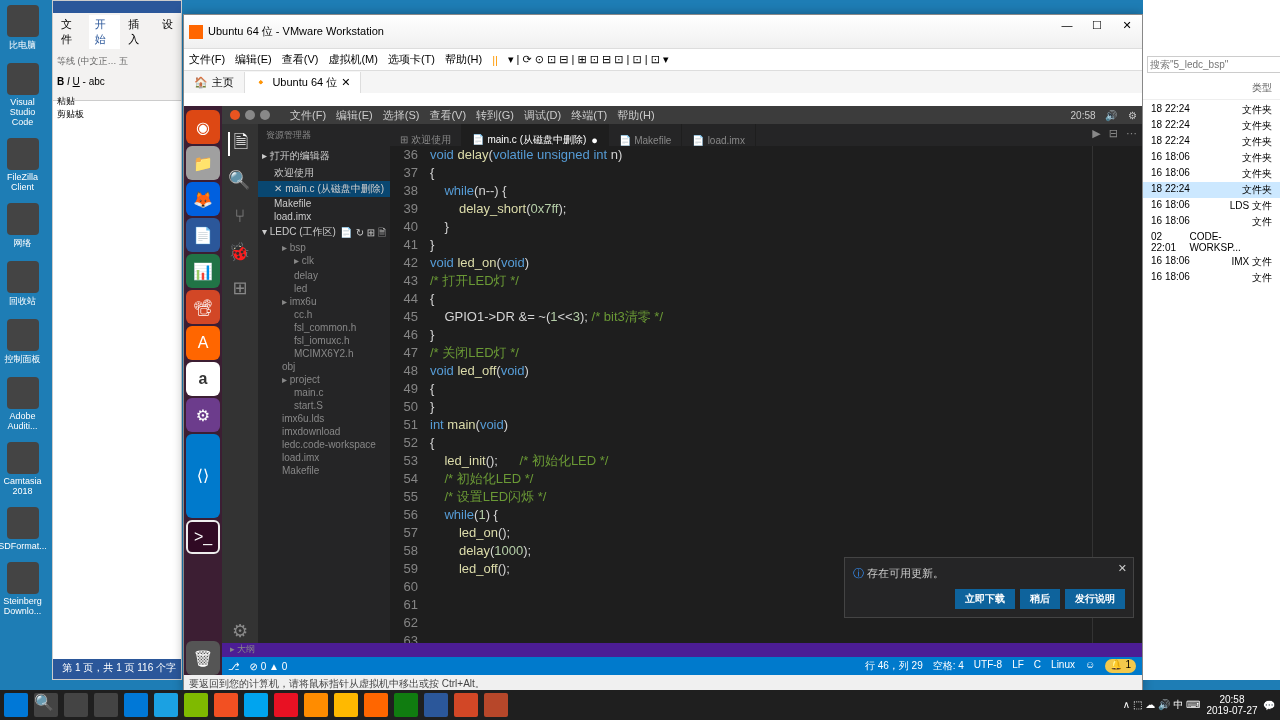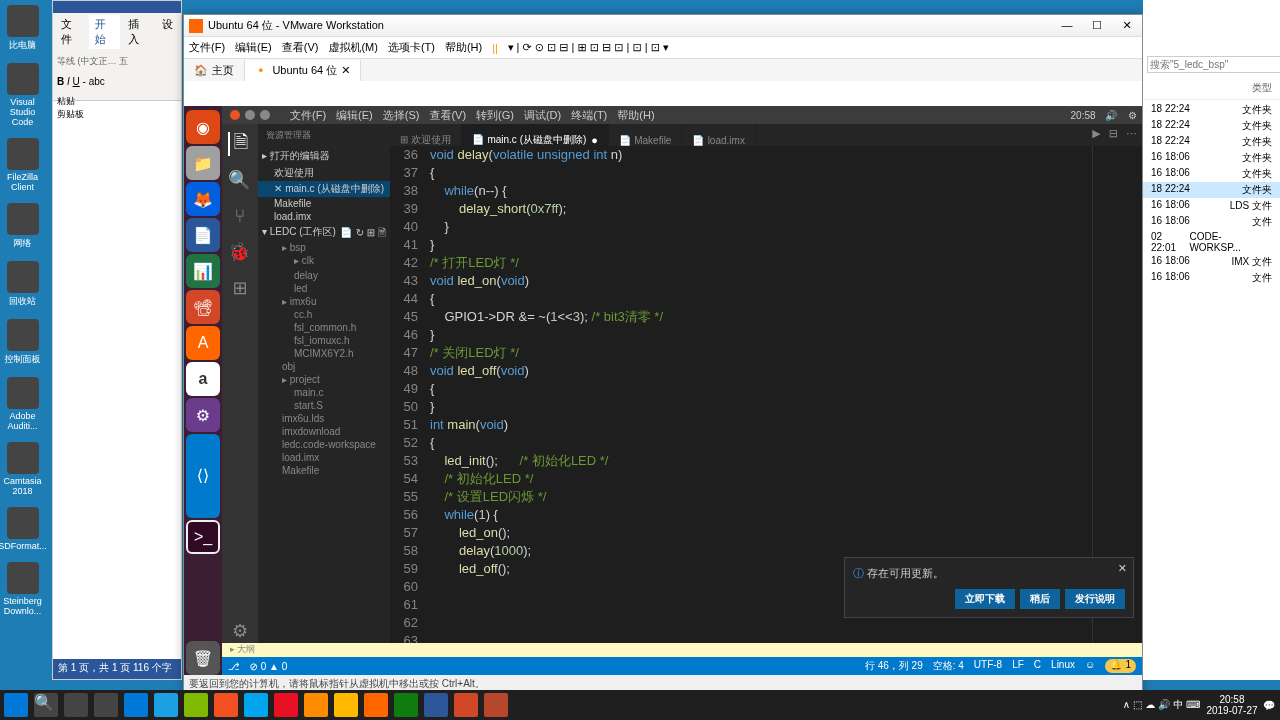--- a/index.html
+++ b/index.html
@@ -13,25 +13,25 @@
 
 .word-window { position: absolute; left: 52px; top: 0; width: 130px; height: 680px; background: #fff; border: 1px solid #ccc; }
 .word-title { height: 12px; background: #2b579a; }
 .word-ribbon { height: 88px; background: #f3f2f1; border-bottom: 1px solid #ccc; font-size: 10px; }
 .word-tabs { display: flex; gap: 2px; padding: 2px; font-size: 11px; }
 .word-tab { padding: 2px 6px; }
 .word-tab.active { background: #fff; color: #2b579a; }
 .word-doc { padding: 30px 8px; font-size: 14px; }
 .word-doc h1 { font-size: 32px; margin: 20px 0; }
 .word-doc p { font-size: 13px; margin: 8px 0; }
-.word-status { position: absolute; bottom: 0; height: 20px; background: #2b579a; color: #fff; font-size: 10px; width: 100%; padding: 2px 5px; }
+.word-status { position: absolute; bottom: 0; height: 20px; background: #2b579a; color: #fff; font-size: 10px; width: 100%; padding: 2px 5px; text-align: right; }
 
 
 .vmware { position: absolute; left: 183px; top: 14px; width: 960px; height: 680px; background: #fff; border: 1px solid #888; box-shadow: 0 0 10px rgba(0,0,0,0.3); }
-.vmware-title { height: 22px; background: linear-gradient(#fff,#f0f0f0); display: flex; align-items: center; padding: 0 5px; font-size: 11px; border-bottom: 1px solid #ddd; }
+.vmware-title { height: 34px; background: linear-gradient(#fff,#f0f0f0); display: flex; align-items: center; padding: 0 5px; font-size: 11px; border-bottom: 1px solid #ddd; }
 .vmware-title-icon { width: 14px; height: 14px; background: #f60; margin-right: 5px; }
 .vmware-controls { position: absolute; right: 0; top: 0; display: flex; }
 .vmware-ctrl { width: 30px; height: 22px; text-align: center; line-height: 20px; font-size: 11px; cursor: pointer; }
 .vmware-menu { height: 22px; display: flex; align-items: center; padding: 0 5px; font-size: 11px; gap: 10px; border-bottom: 1px solid #ddd; }
 .vmware-tabs { height: 22px; display: flex; align-items: center; background: #f5f5f5; font-size: 11px; }
 .vmware-tab { padding: 3px 10px; border-right: 1px solid #ddd; display: flex; align-items: center; gap: 4px; }
 .vmware-tab.active { background: #fff; }
 .vmware-status { position: absolute; bottom: 0; height: 18px; width: 100%; background: #f0f0f0; font-size: 10px; padding: 2px 5px; color: #444; }
 
 
@@ -307,22 +307,22 @@
                 <div>63</div>
               </div>
             <div class="code-lines" id="code-lines">
                 <div class="line"><span class="kw">void</span> <span class="fn">delay</span>(<span class="kw">volatile</span> <span class="kw">unsigned int</span> n)</div>
                 <div class="line">{</div>
                 <div class="line">    <span class="kw">while</span>(n--) {</div>
                 <div class="line">        <span class="fn">delay_short</span>(<span class="num">0x7ff</span>);</div>
                 <div class="line">    }</div>
                 <div class="line">}</div>
                 <div class="line"></div>
+                <div class="line"><span class="kw">void</span> <span class="fn">led_on</span>(<span class="kw">void</span>)</div>
                 <div class="line"><span class="cm">/* 打开LED灯 */</span></div>
-                <div class="line"><span class="kw">void</span> <span class="fn">led_on</span>(<span class="kw">void</span>)</div>
                 <div class="line">{</div>
                 <div class="line">    GPIO1-&gt;DR &amp;= ~(<span class="num">1</span>&lt;&lt;<span class="num">3</span>); <span class="cm">/* bit3清零 */</span></div>
                 <div class="line">}</div>
                 <div class="line"></div>
                 <div class="line"><span class="cm">/* 关闭LED灯 */</span></div>
                 <div class="line"><span class="kw">void</span> <span class="fn">led_off</span>(<span class="kw">void</span>)</div>
                 <div class="line">{</div>
                 <div class="line">}</div>
                 <div class="line"></div>
                 <div class="line"><span class="kw">int</span> <span class="fn">main</span>(<span class="kw">void</span>)</div>
@@ -346,21 +346,21 @@
             <span class="notif-close">✕</span>
             <div class="notification-btns">
               <div class="notif-btn">立即下载</div>
               <div class="notif-btn">稍后</div>
               <div class="notif-btn">发行说明</div>
             </div>
           </div>
         </div>
       </div>
 
-      <div style="height:14px;background:#fef9c3;color:#888;font-size:9px;padding:0 8px">▸ <span>大纲</span></div>
+      <div style="height:14px;background:#4c1d95;color:#888;font-size:9px;padding:0 8px">▸ <span>大纲</span></div>
       <div class="statusbar">
         <div class="statusbar-left" id="status-left">
             <span>⎇</span>
             <span>⊘ 0 ▲ 0</span>
           </div>
         <div class="statusbar-right" id="status-right">
             <span>行 46，列 29</span>
             <span>空格: 4</span>
             <span>UTF-8</span>
             <span>LF</span>

